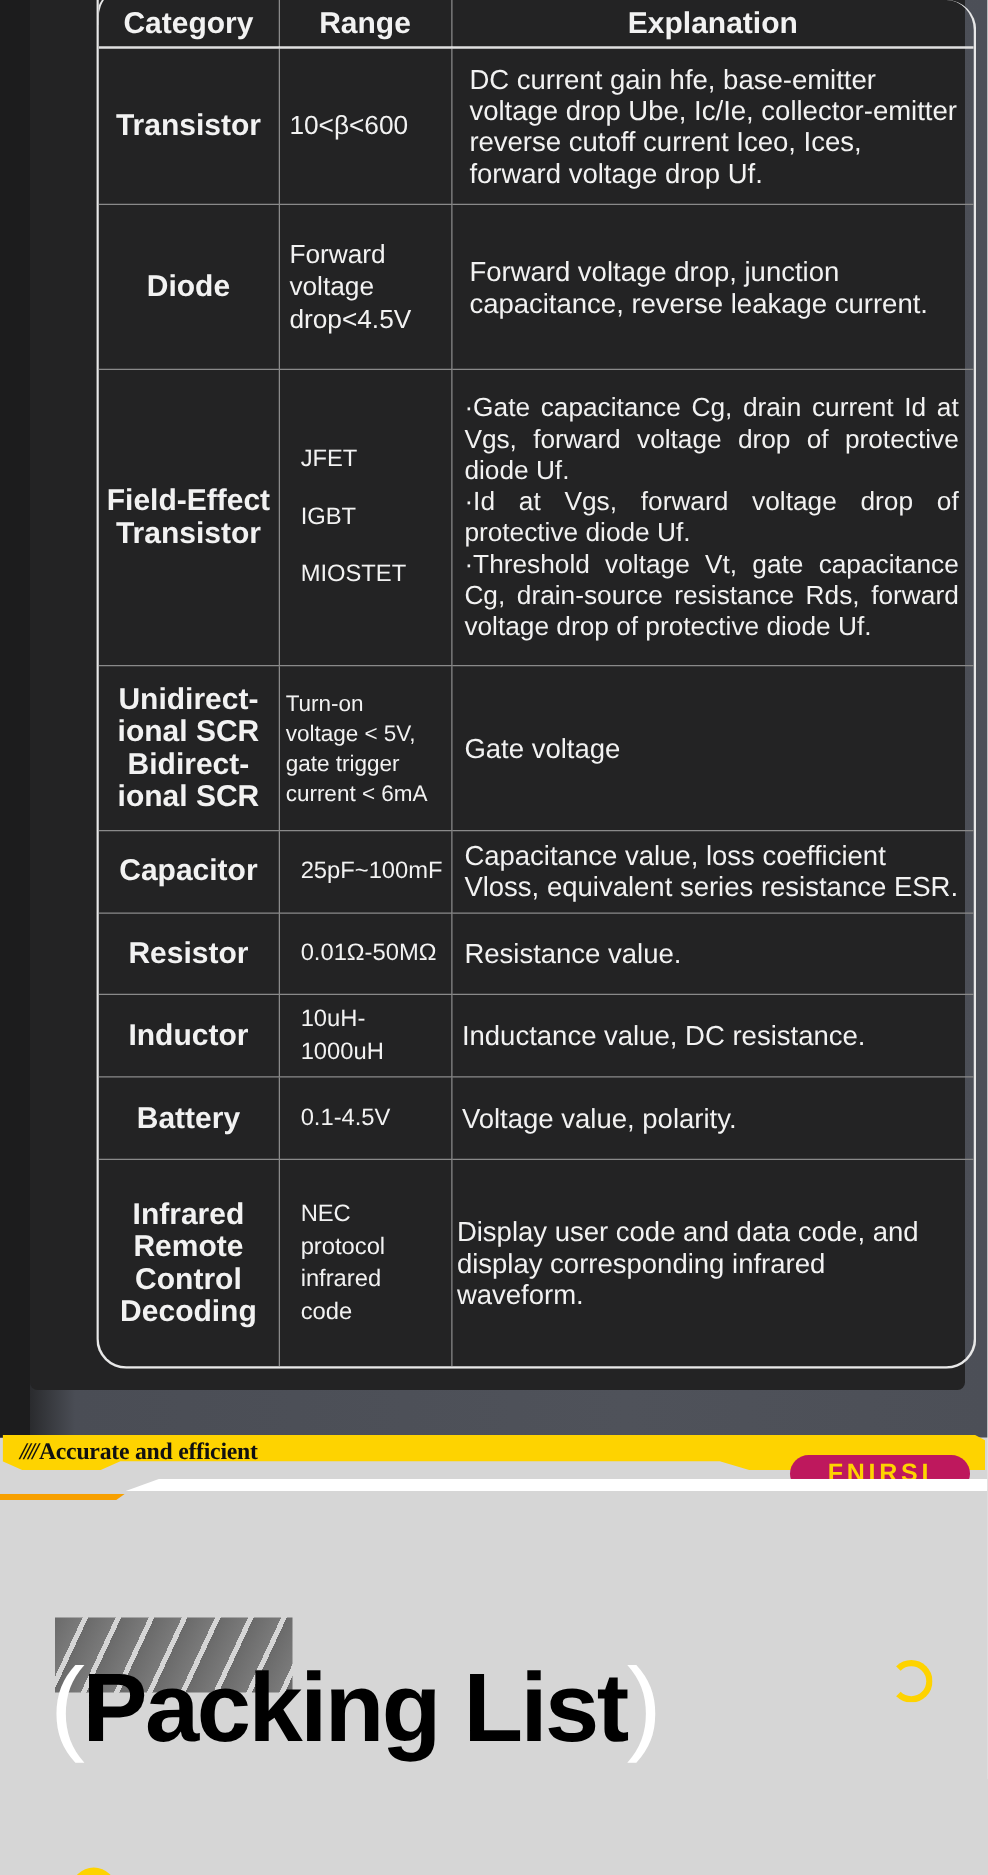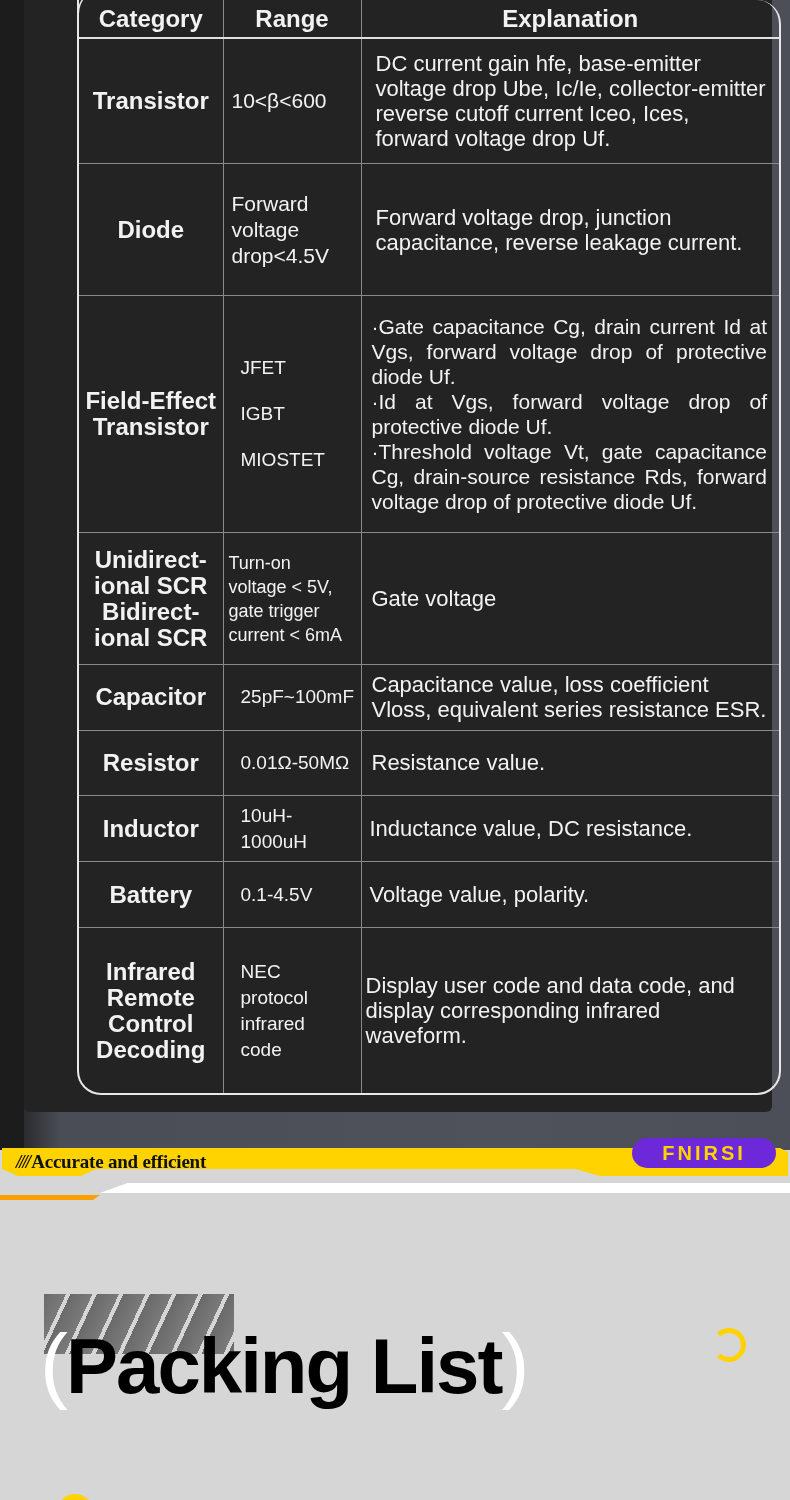--- a/index.html
+++ b/index.html
@@ -30,21 +30,21 @@
   td.range.small { font-size: 18px; line-height: 24px; padding: 0 5px; }
   td.range.tiny { font-size: 19px; padding: 0 17px; }
   td.expl { font-family: "Liberation Sans", sans-serif; font-size: 22px; line-height: 25px; padding: 0 12px 0 14px; }
   td.expl.just { text-align: justify; font-size: 21px; line-height: 25px; padding: 0 12px 0 10px; }
   .fet-range div { margin: 20px 0; }
   .yellow-bar-main { position: absolute; left: 2px; top: 1148px; width: 786px; height: 28px; background: #fed300;
     clip-path: polygon(0 0, 99% 0, 100% 15%, 100% 100%, 76% 100%, 73% 75%, 12% 75%, 10% 100%, 2% 100%, 0 75%); }
   .banner-text { position: absolute; left: 16px; top: 1151px; font-family: Liberation Serif, serif;
     font-weight: bold; font-size: 19px; color: #111; letter-spacing: -0.2px; }
   .banner-text .slashes { font-style: italic; color: #111; letter-spacing: -2px; margin-right: 2px; }
-  .logo { position: absolute; left: 632px; top: 1138px; width: 144px; height: 30px; background: #6d28d9;
+  .logo { position: absolute; left: 632px; top: 1164px; width: 144px; height: 30px; background: #be185d;
     border-radius: 15px; color: #fed300; font-family: "Liberation Sans", sans-serif; font-weight: bold;
     font-size: 20px; letter-spacing: 3px; text-align: center; line-height: 30px; }
   .gray-cut { position: absolute; left: 0; top: 1191px; width: 790px; height: 309px; background: #d6d6d6; }
   .orange-line { position: absolute; left: 0; top: 1195px; width: 100px; height: 5px; background: #f7a000;
     clip-path: polygon(0 0, 100% 0, 93% 100%, 0 100%); }
   .white-top { position: absolute; left: 100px; top: 1183px; width: 690px; height: 10px; background: #fff;
     clip-path: polygon(0 100%, 4% 0, 100% 0, 100% 100%); }
 
   .stripes { position: absolute; left: 44px; top: 1294px; width: 190px; height: 60px; background: #707070;
     background: repeating-linear-gradient(115deg, #6a6a6a 0px, #7a7a7a 20px, #d6d6d6 20px, #d6d6d6 24px); }

